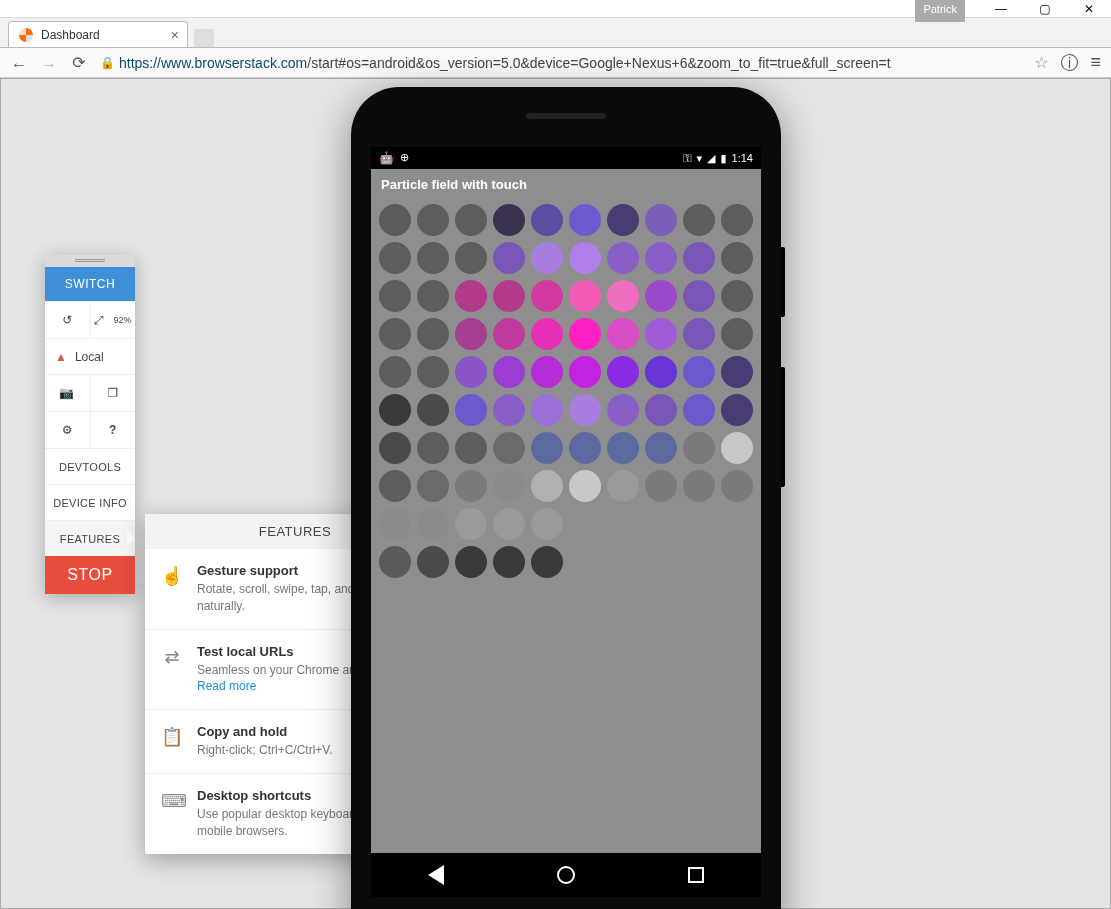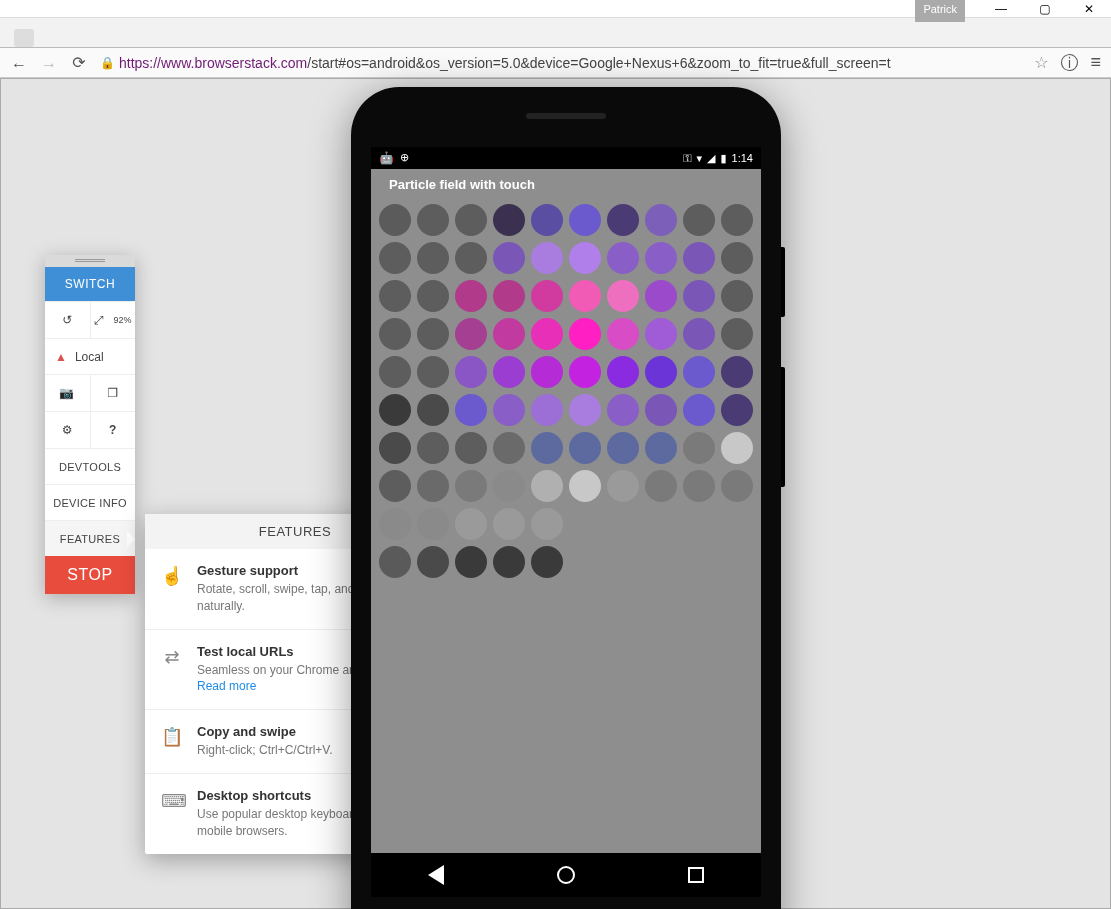--- a/index.html
+++ b/index.html
@@ -17,21 +17,21 @@
 .tab-title { font-size:12px; color:#333; }
 .tab-close { position:absolute; right:8px; font-size:14px; color:#666; }
 .new-tab { width:20px; height:18px; background:#ddd; margin-left:6px; border-radius:3px; display:flex; align-items:center; justify-content:center;}
 
 
 .chrome-url { height:30px; background:#fafafa; border-bottom:1px solid #ccc; display:flex; align-items:center; padding:0 10px; gap:12px; }
 .nav-icon { color:#555; font-size:16px; width:18px; text-align:center; }
 .nav-icon.disabled{ color:#bbb; }
 .url-box { flex:1; display:flex; align-items:center; font-size:14px; }
 .lock { color:#0a8f2c; font-size:12px; margin-right:4px; }
-.url-proto { color:#701a75; }
+.url-proto { color:#0c4a6e; }
 .url-rest { color:#444; }
 .star { color:#888; font-size:16px; margin-left:6px;}
 .chrome-menu-icon{ font-size:18px; color:#555; }
 
 
 .viewport { position:relative; height:831px; background:#e4e4e4; border:1px solid #aaa; }
 
 
 .sb-wrap{ position:absolute; left:44px; top:176px; width:90px; background:#fff; box-shadow:0 4px 18px rgba(0,0,0,.25); font-size:12px; }
 .sb-grip{ height:12px; background:#dadada; display:flex; align-items:center; justify-content:center;}
@@ -70,21 +70,21 @@
 .stat-left{ display:flex; gap:6px;}
 .stat-right{ display:flex; gap:5px; align-items:center;}
 .android-icon{ color:#7cb342; font-size:12px;}
 
 
 .and-url{ height:44px; background:#fff; display:flex; align-items:center; justify-content:space-between; padding:0 12px; border-bottom:1px solid #ddd;}
 .and-url-text{ font-size:15px; color:#333;}
 .and-menu{ font-size:18px; color:#555;}
 
 
-.page-title{ color:#fff; font-size:13px; font-weight:bold; padding:8px 18px;}
+.page-title{ color:#fff; font-size:13px; font-weight:bold; padding:8px 10px;}
 .dots{ padding:4px 8px 20px 8px;}
 .dot-row{ display:flex; gap:6px; margin-bottom:6px;}
 .dot{ width:32px; height:32px; border-radius:50%;}
 
 
 .navbar{ position:absolute; bottom:0; left:0; right:0; height:44px; background:#000; display:flex; align-items:center; justify-content:space-around; color:#fff;}
 .nav-shape{ width:20px; height:20px; display:flex; align-items:center; justify-content:center;}
 .nav-back{ width:0; height:0; border-top:10px solid transparent; border-bottom:10px solid transparent; border-right:16px solid #fff;}
 .nav-home{ width:18px; height:18px; border:2px solid #fff; border-radius:50%;}
 .nav-recent{ width:16px; height:16px; border:2px solid #fff;}
@@ -93,20 +93,25 @@
 <body>
 
 <div class="win-title">
   <span class="win-user">Patrick</span>
   <div class="win-btn">—</div>
   <div class="win-btn">▢</div>
   <div class="win-btn">✕</div>
 </div>
 
 <div class="chrome-tabs">
+  <div class="tab">
+    <span class="tab-favicon"></span>
+    <span class="tab-title">Dashboard</span>
+    <span class="tab-close">×</span>
+  </div>
   <div class="new-tab"></div>
 </div>
 
 <div class="chrome-url">
   <span class="nav-icon">←</span>
   <span class="nav-icon disabled">→</span>
   <span class="nav-icon">⟳</span>
   <div class="url-box">
     <span class="lock">🔒</span>
     <span class="url-proto">https</span>
@@ -170,21 +175,21 @@
     <div class="popup-item">
       <div class="pi-icon">⇄</div>
       <div>
         <div class="pi-title">Test local URLs</div>
         <div class="pi-desc"><span>Seamless on your Chrome and Firefox. </span><span class="pi-link">Read more</span></div>
       </div>
     </div>
     <div class="popup-item">
       <div class="pi-icon">📋</div>
       <div>
-        <div class="pi-title">Copy and swipe</div>
+        <div class="pi-title">Copy and hold</div>
         <div class="pi-desc">Right-click; Ctrl+C/Ctrl+V.</div>
       </div>
     </div>
     <div class="popup-item">
       <div class="pi-icon">⌨</div>
       <div>
         <div class="pi-title">Desktop shortcuts</div>
         <div class="pi-desc">Use popular desktop keyboard shortcuts on mobile browsers.</div>
       </div>
     </div>

